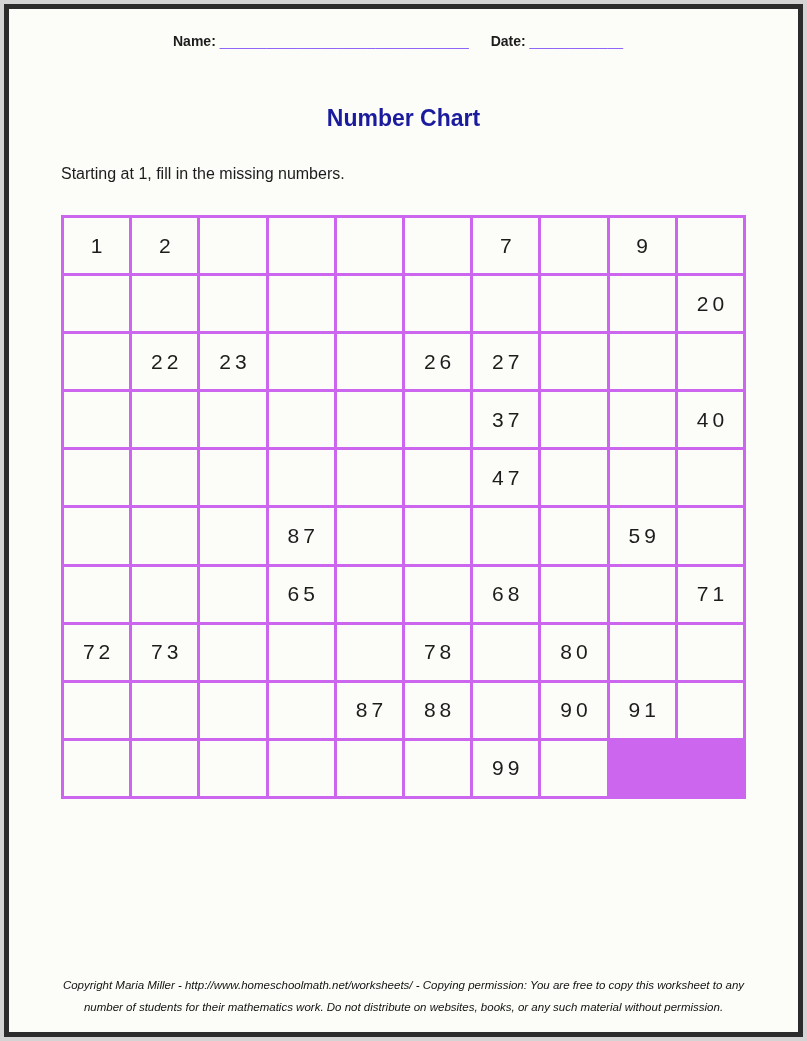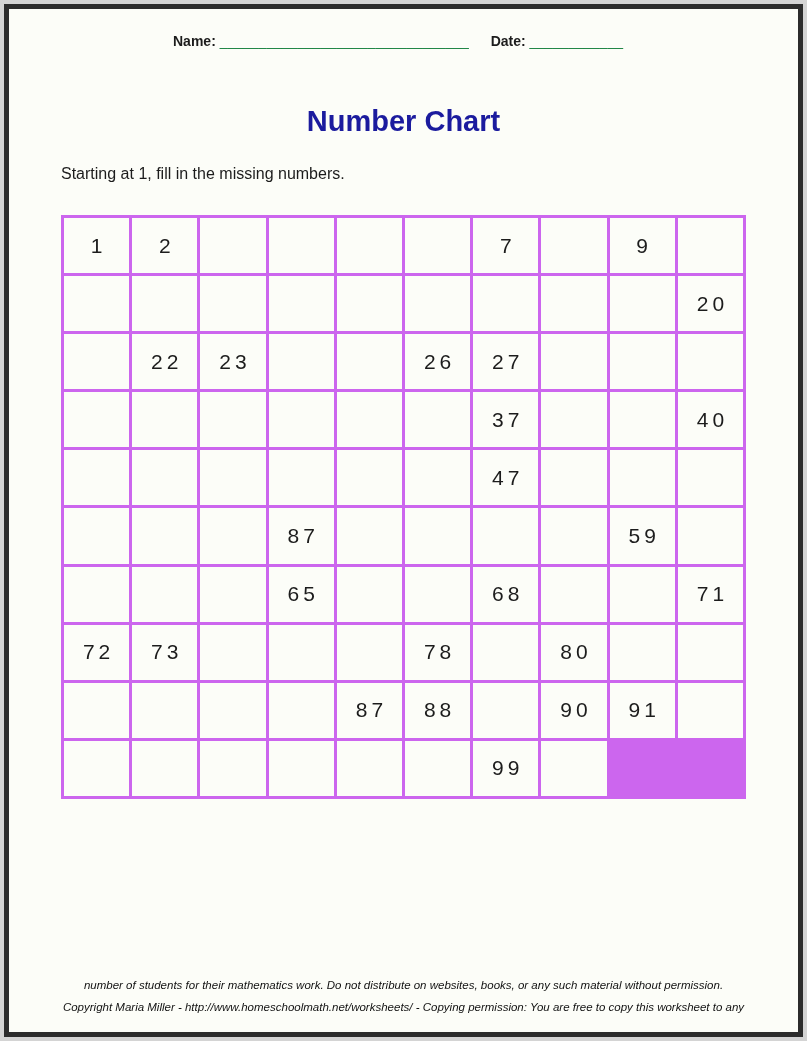--- a/index.html
+++ b/index.html
@@ -24,27 +24,27 @@
     border: 5px solid var(--frame);
     background: var(--page-bg);
   }
   .namedate {
     position: absolute;
     top: 24px; left: 164px;
     font-size: 14px;
     white-space: nowrap;
   }
   .namedate .lbl { font-weight: bold; }
-  .namedate .fill { font-weight: normal; letter-spacing: 0px; color: #15803d; }
+  .namedate .fill { font-weight: normal; letter-spacing: 0px; color: #8b5cf6; }
   .namedate .gap { display: inline-block; width: 14px; }
   .title {
     position: absolute;
     top: 96px; left: 0; width: 100%;
     text-align: center;
-    font-size: 29px;
+    font-size: 23px;
     font-weight: bold;
     color: var(--title-color);
   }
   .instruction {
     position: absolute;
     top: 156px; left: 52px;
     font-size: 16px;
   }
   .grid {
     position: absolute;
@@ -189,17 +189,17 @@
       <div class="cell"></div>
       <div class="cell"></div>
       <div class="cell"></div>
       <div class="cell"></div>
       <div class="cell"></div>
       <div class="cell">99</div>
       <div class="cell"></div>
     </div>
 
   <div class="footer">
+    <div>Copyright Maria Miller - http://www.homeschoolmath.net/worksheets/ - Copying permission: You are free to copy this worksheet to any</div>
     <div>number of students for their mathematics work. Do not distribute on websites, books, or any such material without permission.</div>
-    <div>Copyright Maria Miller - http://www.homeschoolmath.net/worksheets/ - Copying permission: You are free to copy this worksheet to any</div>
   </div>
 
 </div>
 
 </body></html>

